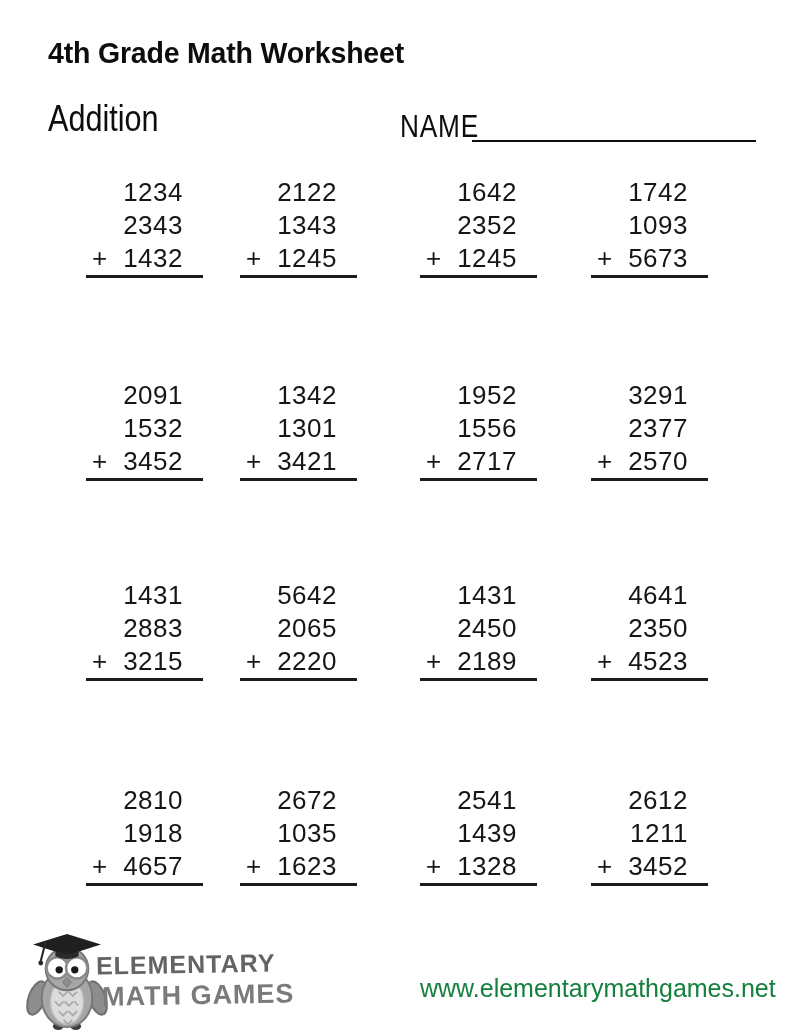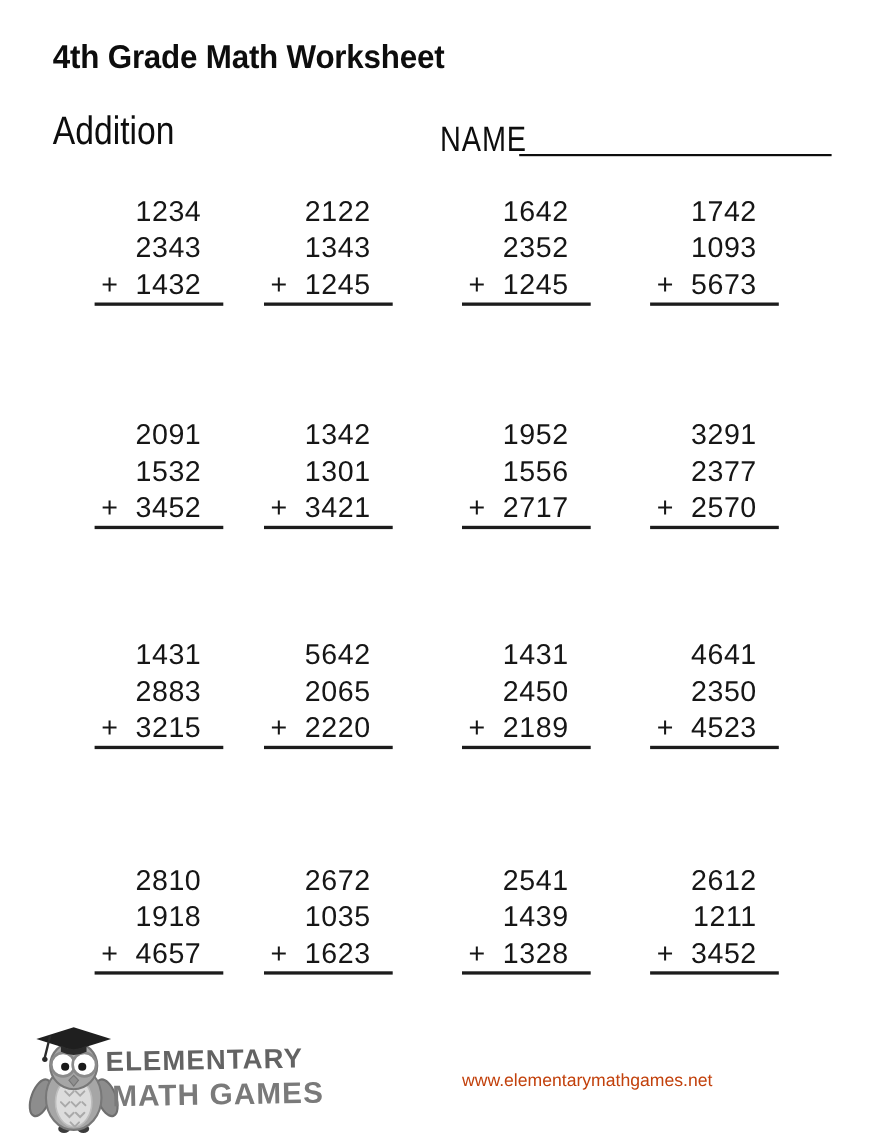--- a/index.html
+++ b/index.html
@@ -66,21 +66,21 @@
     transform:rotate(-1deg);
   }
   .logo-line2{
     position:absolute;left:102px;top:980px;
     font-size:27px;font-weight:700;color:#7a7a7a;
     letter-spacing:1px;white-space:nowrap;
     transform:rotate(-1deg);
   }
   .website{
     position:absolute;left:420px;top:974px;
-    font-size:16px;font-weight:400;color:#c2410c;
+    font-size:25px;font-weight:400;color:#15803d;
     white-space:nowrap;
   }
 </style>
 </head>
 <body>
 
 <div class="page-title">4th Grade Math Worksheet</div>
 <div class="section-title">Addition</div>
 <div class="name-label">NAME</div>
 <div class="name-line"></div>

